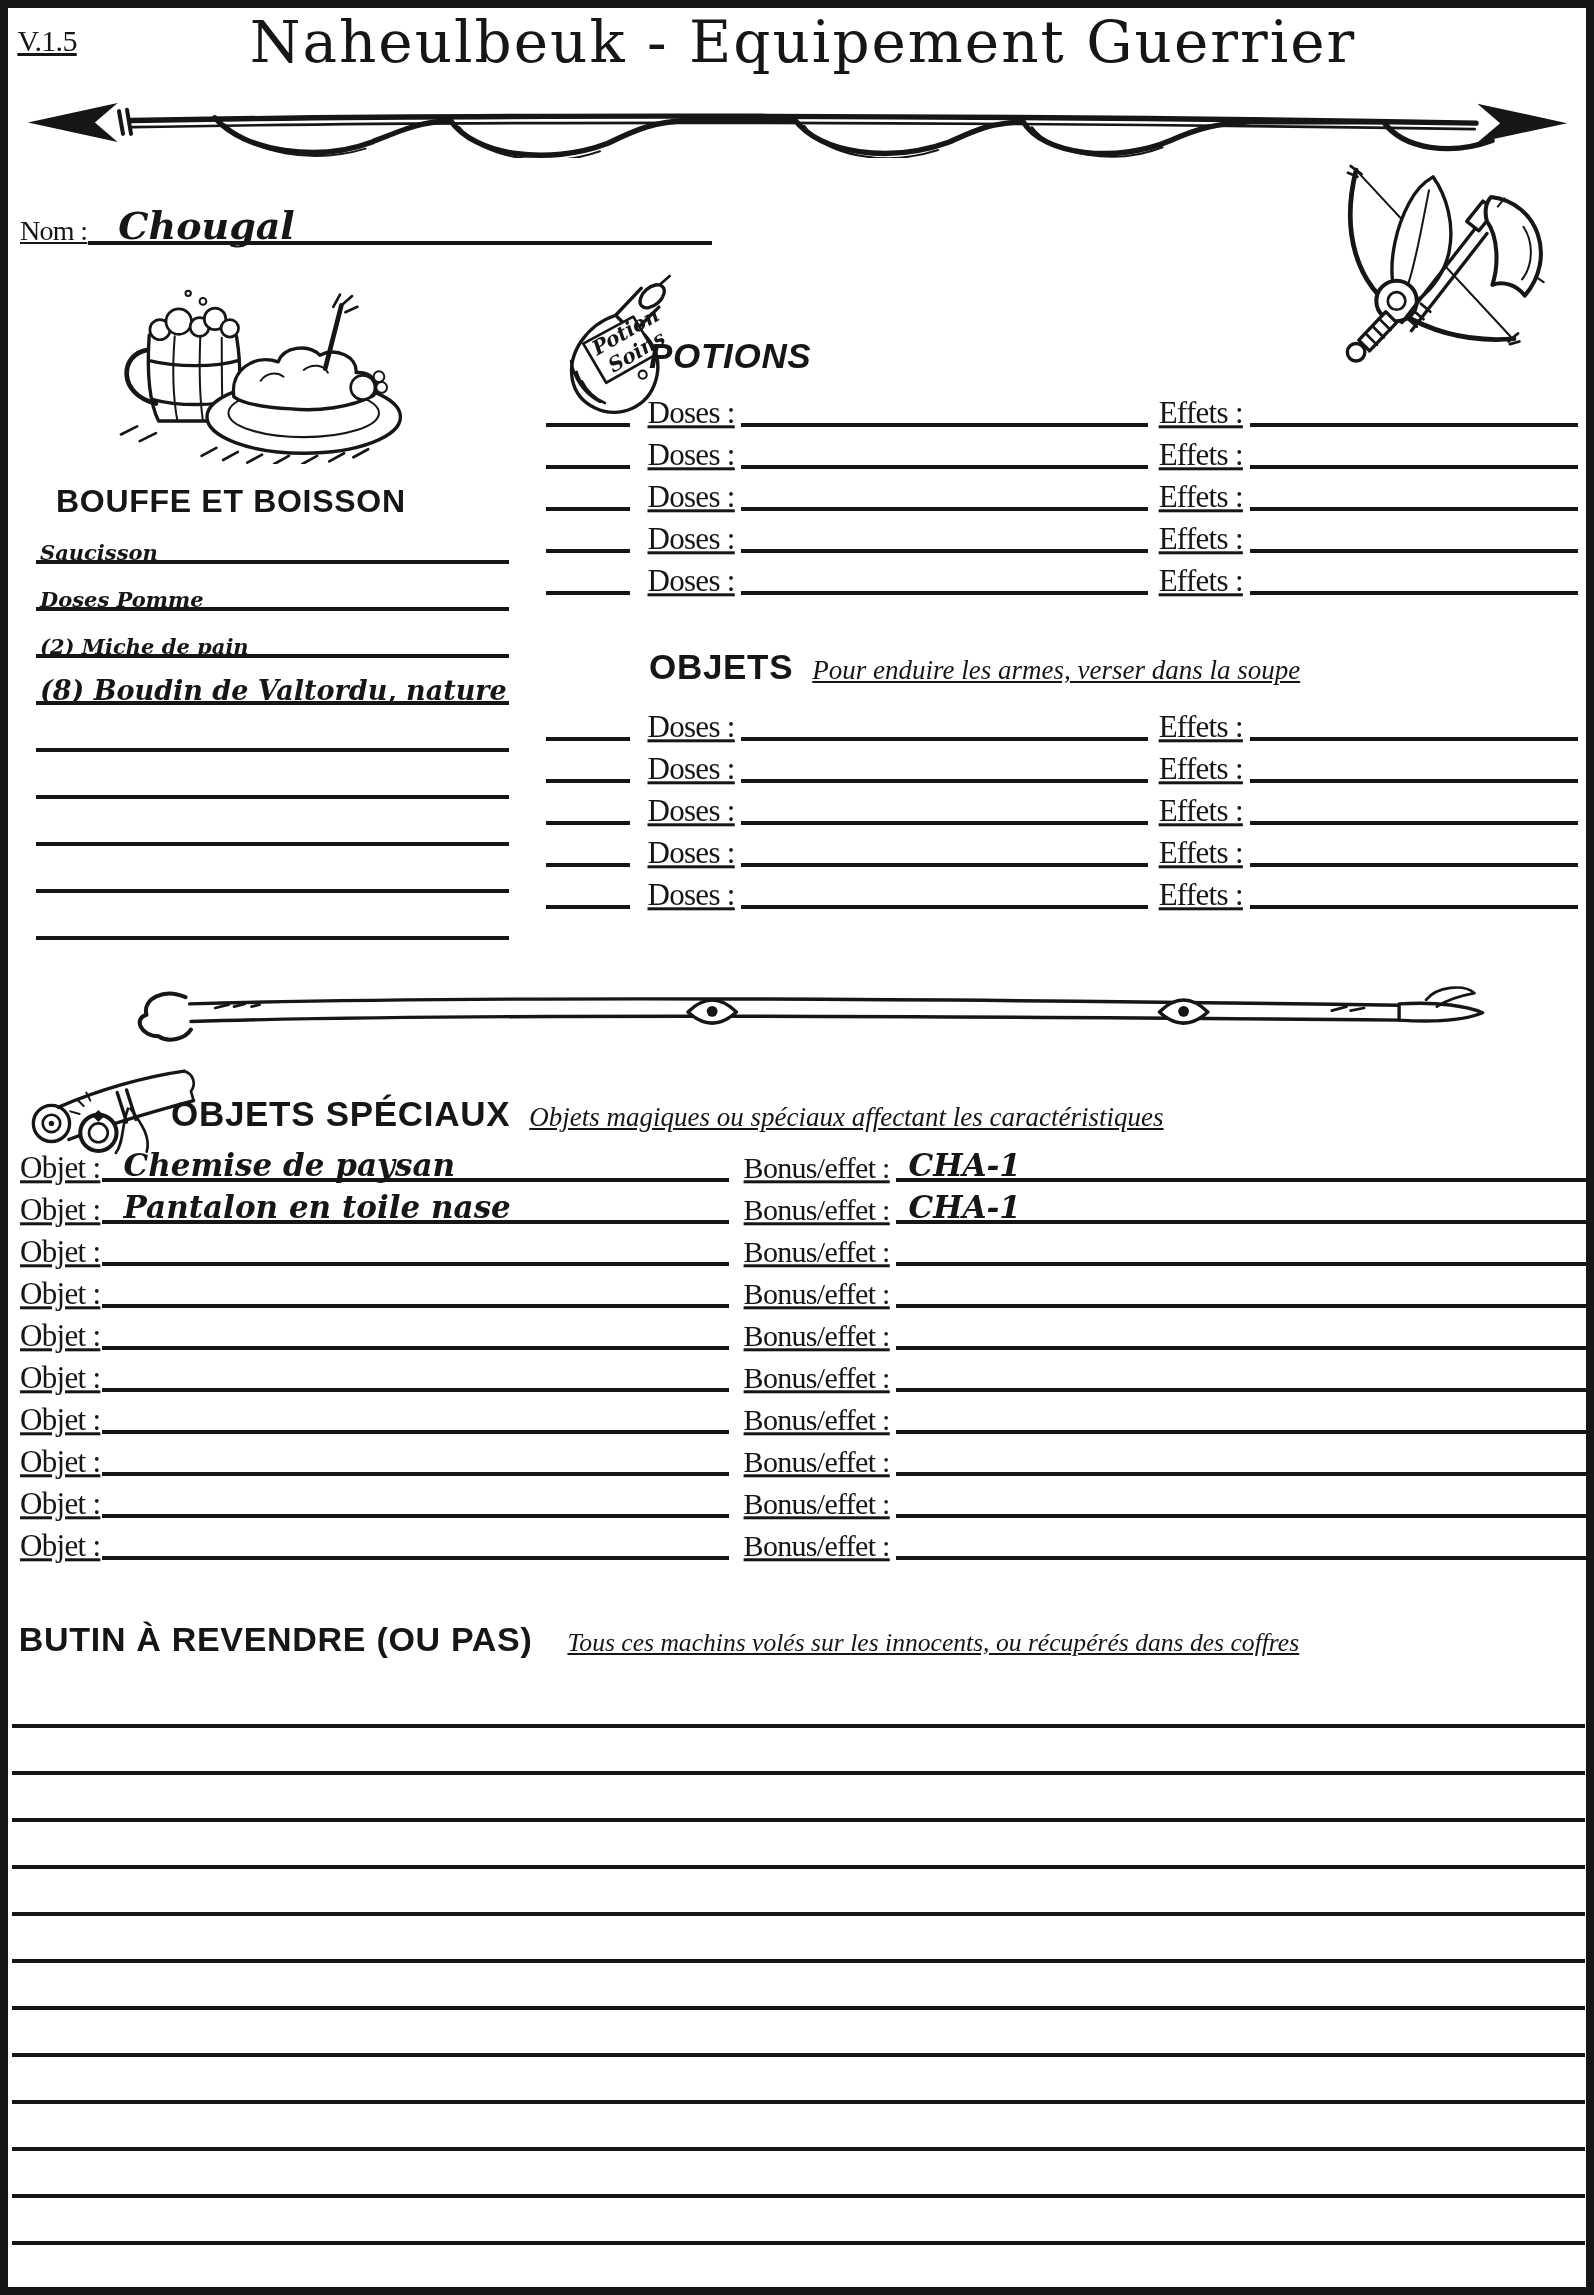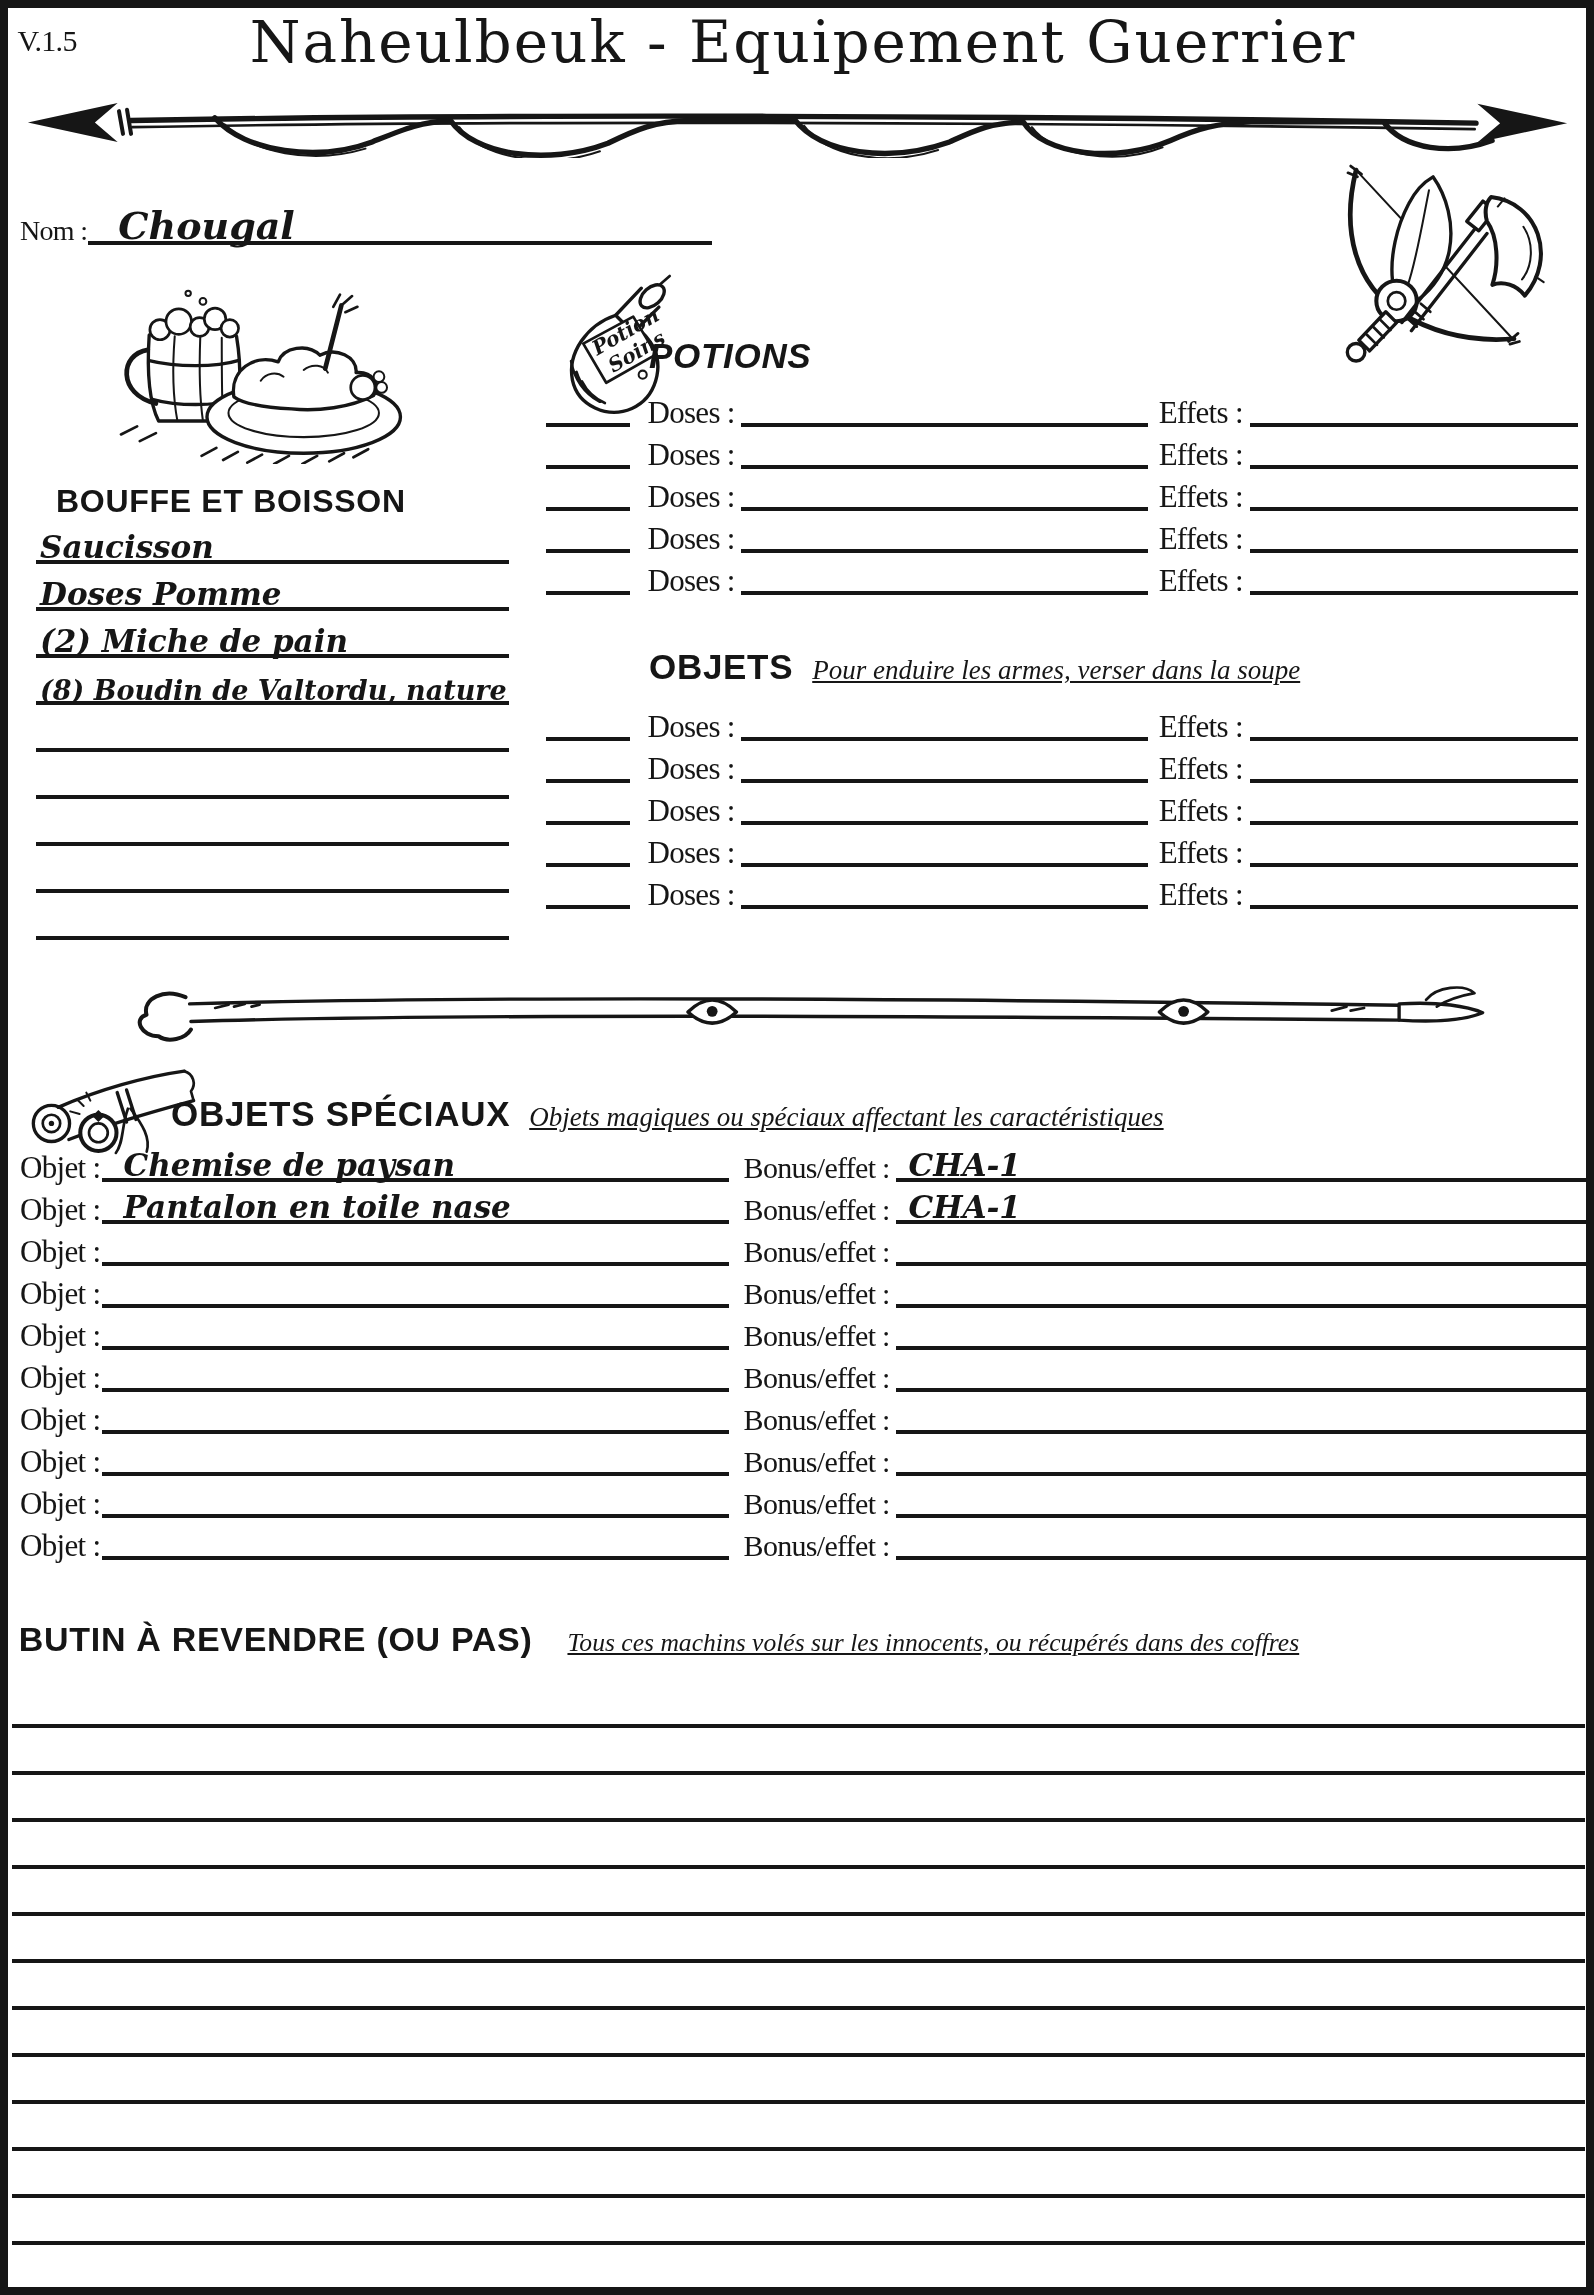--- a/index.html
+++ b/index.html
@@ -2,38 +2,38 @@
 <html style="font-size:10.8px"><head>
 <meta charset="utf-8">
 <style>
   html,body{margin:0;padding:0;background:#8a8a8a;}
   .page{
     position:relative;width:1594px;height:2295px;background:#ffffff;
     box-sizing:border-box;border:8.8px solid #161616;overflow:hidden;
     font-family:"Liberation Serif",serif;color:#161616;
   }
   .abs{position:absolute;}
-  .flabel{font-family:"Liberation Serif",serif;letter-spacing:-0.7px;white-space:nowrap;line-height:1;}
+  .flabel{font-family:"Liberation Serif",serif;letter-spacing:-0.7px;white-space:nowrap;line-height:1;text-decoration:underline;}
   .script{font-family:"DejaVu Serif",serif;font-style:italic;font-weight:bold;white-space:nowrap;line-height:1;}
   .heading{font-family:"Liberation Sans",sans-serif;font-weight:bold;white-space:nowrap;line-height:1;}
   .subtitle{font-family:"Liberation Serif",serif;font-style:italic;white-space:nowrap;line-height:1;text-decoration:underline;}
 
   .version{left:9.4px;top:17.5px;font-size:30px;}
   .title{left:101px;top:4px;width:1388px;text-align:center;font-size:58px;
          font-family:"DejaVu Serif",serif;font-weight:normal;letter-spacing:2px;line-height:1.05;}
 
   .nom-row{left:12px;top:195px;display:flex;align-items:flex-end;}
   .nom-row .flabel{font-size:28px;margin-right:1px;}
   .nline{width:594px;border-bottom:4.7px solid #161616;padding-left:30px;}
   .nline .script{font-size:38px;display:inline-block;transform:translateY(4px);}
 
   .bouffe-head{left:48px;top:477px;font-size:32px;letter-spacing:0.7px;}
   .bouffe-list{left:28px;top:509px;width:473px;}
   .bouffe-row{height:43px;border-bottom:4px solid #161616;display:flex;align-items:flex-end;}
-  .bouffe-row .script{font-size:31px;padding-left:4px;transform:translateY(2.7px);}
+  .bouffe-row .script{font-size:21px;padding-left:4px;transform:translateY(2.7px);}
 
   .potions-head{left:641px;top:330px;font-size:35px;letter-spacing:0.7px;font-style:italic;}
   .rows-block{width:1032px;}
   .dose-row{display:flex;align-items:flex-end;height:42px;}
   .qline{width:84px;border-bottom:4.7px solid #161616;}
   .row-label{font-size:31px;transform:translateY(1.3px);}
   .dlabel{margin-left:17.5px;margin-right:6.7px;}
   .dline{width:401px;border-bottom:4.7px solid #161616;display:flex;align-items:flex-end;padding-left:5.4px;}
   .elabel{margin-left:10.8px;margin-right:6.7px;}
   .eline{flex:1;border-bottom:4.7px solid #161616;display:flex;align-items:flex-end;padding-left:5.4px;}

